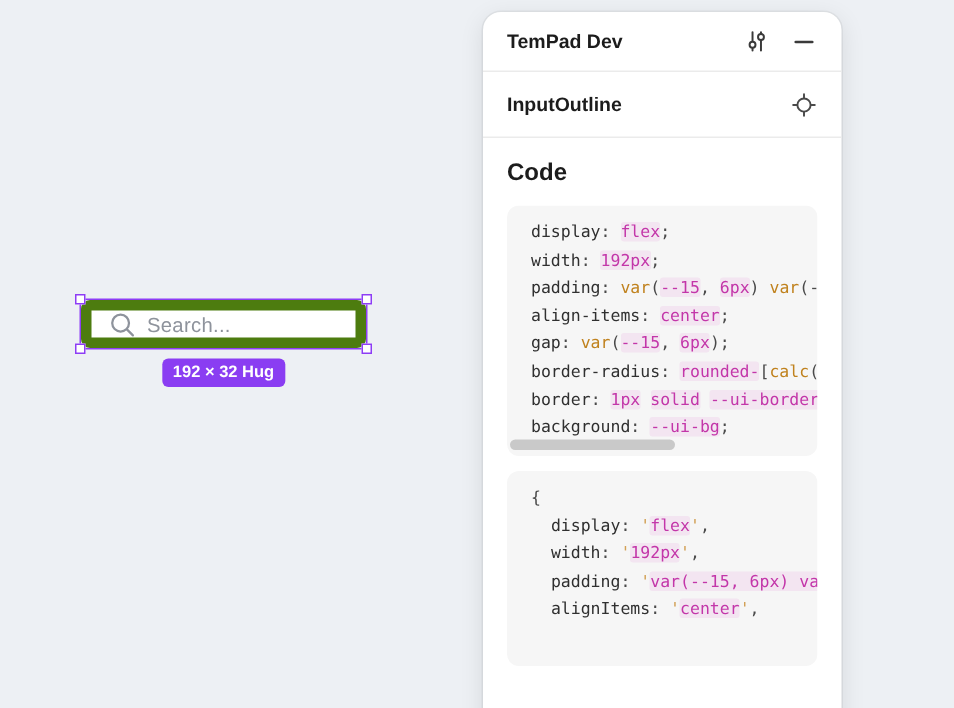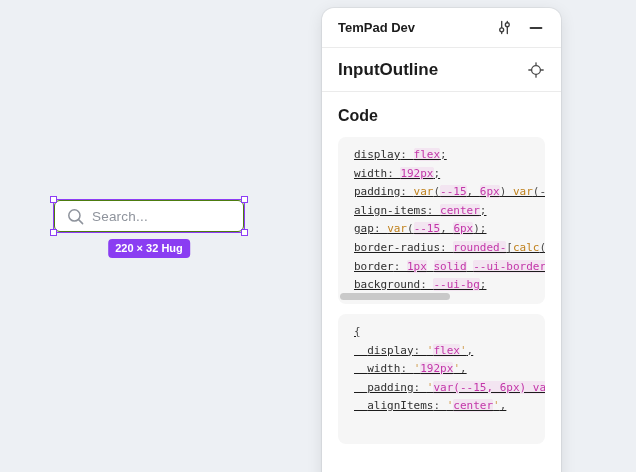--- a/index.html
+++ b/index.html
@@ -9,21 +9,21 @@
     background:#edf0f4;
     font-family:"Liberation Sans", sans-serif;
     color:#1c1c1c;
   }
 
   
   .component-wrap { position:absolute; left:54px; top:200px; width:190px; height:32px; }
   .search-box {
     width:100%; height:100%;
     background:#ffffff;
-    border:1px solid #4d7c0f;
+    border:7px solid #4d7c0f;
     border-radius:6px;
     display:flex; align-items:center; gap:8px;
     padding:0 12px;
   }
   .search-box .ph { font-size:13.5px; color:#8e939c; letter-spacing:.2px; }
   .sel-outline {
     position:absolute; inset:-1px;
     border:1px solid #8d3df5;
     pointer-events:none;
   }
@@ -54,21 +54,21 @@
     height:40px; display:flex; align-items:center; gap:14px;
     padding:0 16px; border-bottom:1px solid #ebebeb;
   }
   .panel-title { flex:1; font-size:13px; font-weight:bold; }
   .icon-btn { display:flex; align-items:center; justify-content:center; width:18px; height:18px; cursor:pointer; }
 
   .selection-row {
     height:44px; display:flex; align-items:center;
     padding:0 16px; border-bottom:1px solid #ebebeb;
   }
-  .selection-name { flex:1; font-size:17px; font-weight:bold; }
+  .selection-name { flex:1; font-size:13px; font-weight:bold; }
 
   .code-section { padding:0 16px; }
   .section-title { margin:15px 0 12px; font-size:16px; font-weight:bold; }
 
   .code-block { border-radius:8px; overflow:hidden; margin-bottom:10px; }
   .code-head {
     height:36px; background:#eeeeee;
     display:flex; align-items:center;
     padding:0 11px 0 16px;
   }
@@ -76,21 +76,21 @@
   .code-body {
     background:#f6f6f6;
     padding:9px 0 9px 16px;
     font-family:"DejaVu Sans Mono", monospace;
     font-size:11px; line-height:18.6px;
     white-space:pre; overflow:hidden;
     position:relative;
   }
   .code-body.css-body { height:167px; }
   .code-body.js-body  { height:130px; }
-  .code-line { white-space:pre;text-decoration:underline; }
+  .code-line { white-space:pre; }
   .tok-prop { color:#303030; }
   .tok-punc { color:#4a4a4a; }
   .tok-val  { color:#c336a9; background:rgba(216,82,194,.10); border-radius:2px; }
   .tok-fn   { color:#c0821e; }
   .tok-q    { color:#d2a055; }
   .hscrollbar {
     position:absolute; left:2px; bottom:4px;
     width:110px; height:7px;
     background:#c9c9c9; border-radius:4px;
   }
@@ -109,21 +109,21 @@
       </svg>
       <span class="ph">Search...</span>
     </div>
 
     <div class="sel-outline"></div>
     <div class="handle tl"></div>
     <div class="handle tr"></div>
     <div class="handle bl"></div>
     <div class="handle br"></div>
 
-    <div class="dim-badge">220 × 32 Hug</div>
+    <div class="dim-badge">192 × 32 Hug</div>
   </div>
 </div>
 
 <div class="panel">
 
   <div class="panel-header">
     <span class="panel-title">TemPad Dev</span>
     <span class="icon-btn">
       <svg width="15" height="15" viewBox="0 0 16 16" fill="none" stroke="#3a3a3a" stroke-width="1.4" stroke-linecap="round">
         <line x1="5" y1="1.5" x2="5" y2="14.5"></line>

